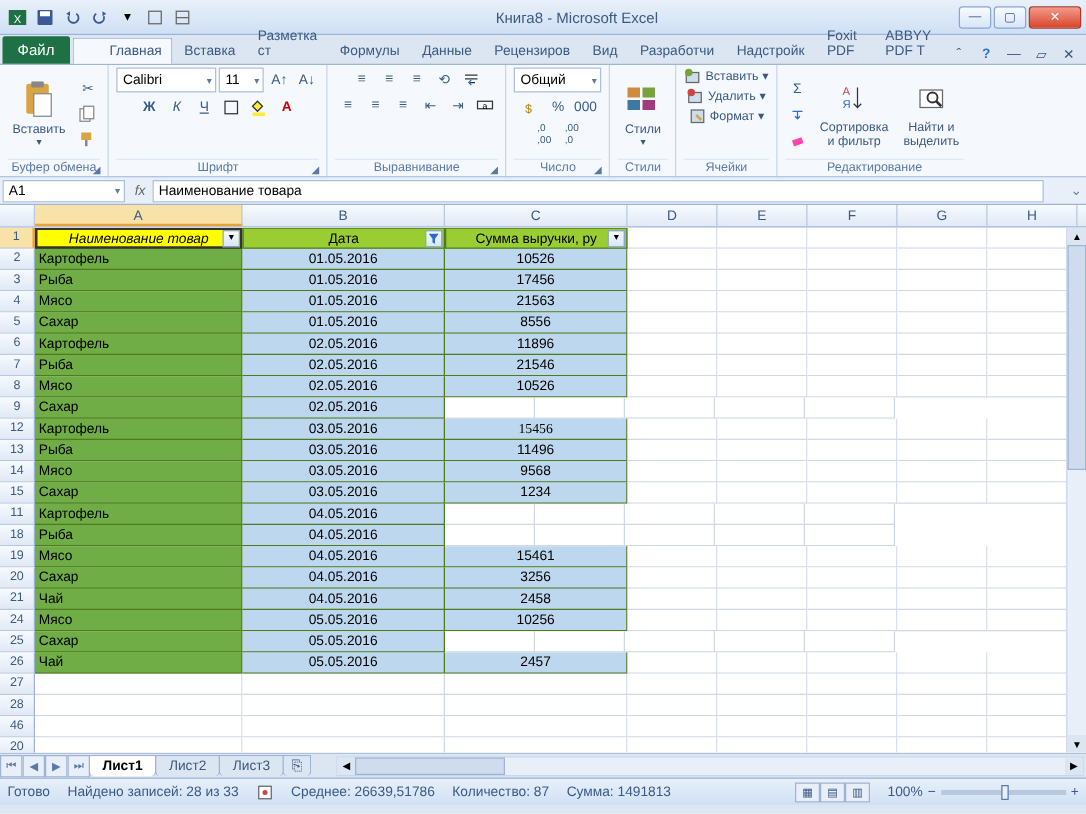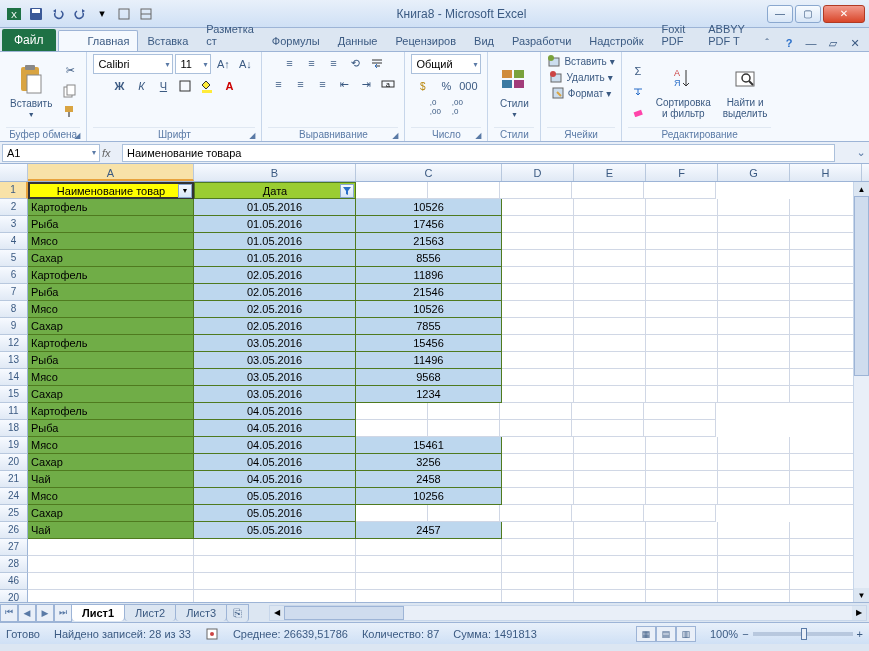--- a/index.html
+++ b/index.html
@@ -34,41 +34,41 @@
 .minibtn { width:20px; height:18px; display:flex;align-items:center;justify-content:center; font-size:11px; color:#3b5a82; border:1px solid transparent; }
 .combo { height:20px; border:1px solid #abc0db; background:#fff; font-size:11px; padding:0 16px 0 4px; display:flex;align-items:center; position:relative; }
 .combo::after { content:"▾"; position:absolute; right:3px; font-size:8px; color:#5a7aa6; }
 .row { display:flex; gap:2px; align-items:center; }
 .stack { display:flex; flex-direction:column; gap:2px; }
 
 
 .fbar { height:22px; background:#e9eff8; border-bottom:1px solid #9db4d6; display:flex; align-items:center; }
 .namebox { width:98px; height:18px; background:#fff; border:1px solid #abc0db; margin:0 2px; display:flex;align-items:center; padding:0 4px; font-size:11px; position:relative; }
 .namebox::after { content:"▾"; position:absolute; right:3px; font-size:8px; color:#5a7aa6; }
-.fx { width:20px; text-align:left; font-style:italic; color:#666; }
+.fx { width:20px; text-align:center; font-style:italic; color:#666; }
 .formula-input { flex:1; height:18px; background:#fff; border:1px solid #abc0db; padding:0 4px; font-size:11px; display:flex;align-items:center; margin-right:18px; }
 .fexpand { width:16px; text-align:center; color:#5a7aa6; }
 
 
 .grid-area { position:relative; height:438px; background:#fff; overflow:hidden; }
 .colheads { display:flex; height:18px; background:linear-gradient(#f7faff,#e0e9f5); border-bottom:1px solid #9db4d6; position:sticky; top:0; }
 .corner { width:28px; border-right:1px solid #b8c8de; background:linear-gradient(#f7faff,#e0e9f5); }
 .colhead { border-right:1px solid #b8c8de; text-align:center; font-size:11px; color:#3b5a82; line-height:18px; }
 .colhead.sel { background:#f8e2a8; border-bottom:2px solid #e8a23c; }
 .rows { overflow:hidden; }
 .row-g { display:flex; height:17px; }
 .rowhead { width:28px; background:linear-gradient(#f7faff,#e0e9f5); border-right:1px solid #9db4d6; border-bottom:1px solid #b8c8de; text-align:center; font-size:10px; color:#3b5a82; line-height:16px; }
 .rowhead.sel { background:#f8e2a8; border-right:2px solid #e8a23c; }
 .cell { border-right:1px solid #d0d7e5; border-bottom:1px solid #d0d7e5; padding:0 3px; font-size:11px; line-height:16px; overflow:hidden; white-space:nowrap; }
 .hdr-cell { background:#9acd32; border:1px solid #4f7a1f; font-size:11px; text-align:center; position:relative; line-height:16px; font-weight:normal; color:#000; }
 .hdr-cell .filter { position:absolute; right:1px; top:1px; width:14px; height:14px; background:linear-gradient(#f7faff,#d8e6f7); border:1px solid #8aa8cf; display:flex;align-items:center;justify-content:center; font-size:7px; }
 .c-a { background:#70ad47; color:#000; border-right:1px solid #4f7a1f; border-bottom:1px solid #4f7a1f; }
 .c-bc { background:#bdd7ee; text-align:center; border-right:1px solid #4f7a1f; border-bottom:1px solid #4f7a1f; }
 .empty { background:#fff; }
-.selcell { outline:2px solid #333; outline-offset:-2px; }
+.selcell { outline:2px solid #333; outline-offset:-2px;font-style:italic; }
 
 
 .sheetbar { height:20px; background:#dce6f2; border-top:1px solid #9db4d6; display:flex; align-items:center; }
 .navbtns { display:flex; }
 .navbtn { width:18px; height:18px; border:1px solid #9db4d6; background:#e9eff8; display:flex;align-items:center;justify-content:center; font-size:9px; color:#5a7aa6; }
 .sheettab { padding:2px 10px; background:#fff; border:1px solid #9db4d6; border-bottom:none; font-size:11px; margin-left:-1px; border-radius:0 0 4px 4px; }
 .sheettab.active { background:#fff; font-weight:bold; }
 .sheettab.inactive { background:#dce6f2; color:#3b5a82; }
 .hscroll { flex:1; height:16px; background:#e9eff8; border:1px solid #c7d6ea; margin:0 2px 0 20px; position:relative; }
 .hscroll .thumb { position:absolute; left:14px; width:120px; height:100%; background:#cfdcee; border:1px solid #9db4d6; }
@@ -383,20 +383,21 @@
   </div>
   <div class="rows" id="rows">
       <div class="row-g">
   <div class="rowhead sel">1</div>
   <div class="hdr-cell selcell" style="width:166px;background:#ffff00;">Наименование товар<span class="filter">▼</span></div>
   <div class="hdr-cell" style="width:162px;">Дата<span class="filter">
             <svg width="10" height="10">
               <path d="M1 1 L9 1 L6 5 L6 9 L4 8 L4 5 Z" fill="#2a6fc9"></path>
             </svg>
           </span></div>
+  <div class="hdr-cell" style="width:146px;">Сумма выручки, ру<span class="filter">▼</span></div>
         <div class="cell empty" style="width:72px;"></div>
         <div class="cell empty" style="width:72px;"></div>
         <div class="cell empty" style="width:72px;"></div>
         <div class="cell empty" style="width:72px;"></div>
         <div class="cell empty" style="width:72px;"></div>
       </div>
       <div class="row-g">
     <div class="rowhead">2</div>
     <div class="cell c-a" style="width:166px;text-align:left;">Картофель</div>
     <div class="cell c-bc" style="width:162px;">01.05.2016</div>
@@ -470,32 +471,31 @@
         <div class="cell empty" style="width:72px;"></div>
         <div class="cell empty" style="width:72px;"></div>
         <div class="cell empty" style="width:72px;"></div>
         <div class="cell empty" style="width:72px;"></div>
         <div class="cell empty" style="width:72px;"></div>
       </div>
       <div class="row-g">
     <div class="rowhead">9</div>
     <div class="cell c-a" style="width:166px;text-align:left;">Сахар</div>
     <div class="cell c-bc" style="width:162px;">02.05.2016</div>
-    <div class="cell c-bc" style="width:146px;">7855</div>
         <div class="cell empty" style="width:72px;"></div>
         <div class="cell empty" style="width:72px;"></div>
         <div class="cell empty" style="width:72px;"></div>
         <div class="cell empty" style="width:72px;"></div>
         <div class="cell empty" style="width:72px;"></div>
       </div>
       <div class="row-g">
     <div class="rowhead">12</div>
     <div class="cell c-a" style="width:166px;text-align:left;">Картофель</div>
     <div class="cell c-bc" style="width:162px;">03.05.2016</div>
-    <div class="cell c-bc" style="width:146px;">15456</div>
+    <div class="cell c-bc" style="width:146px;font-family:Liberation Serif, serif;">15456</div>
         <div class="cell empty" style="width:72px;"></div>
         <div class="cell empty" style="width:72px;"></div>
         <div class="cell empty" style="width:72px;"></div>
         <div class="cell empty" style="width:72px;"></div>
         <div class="cell empty" style="width:72px;"></div>
       </div>
       <div class="row-g">
     <div class="rowhead">13</div>
     <div class="cell c-a" style="width:166px;text-align:left;">Рыба</div>
     <div class="cell c-bc" style="width:162px;">03.05.2016</div>

